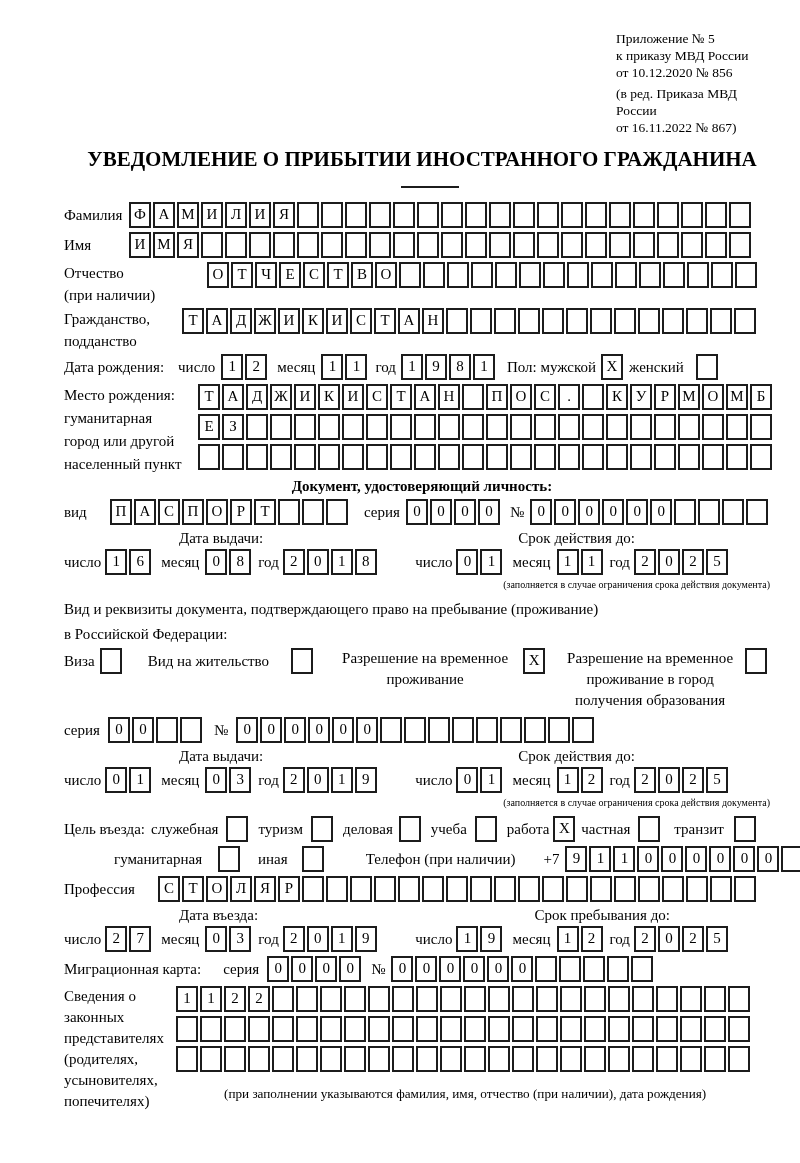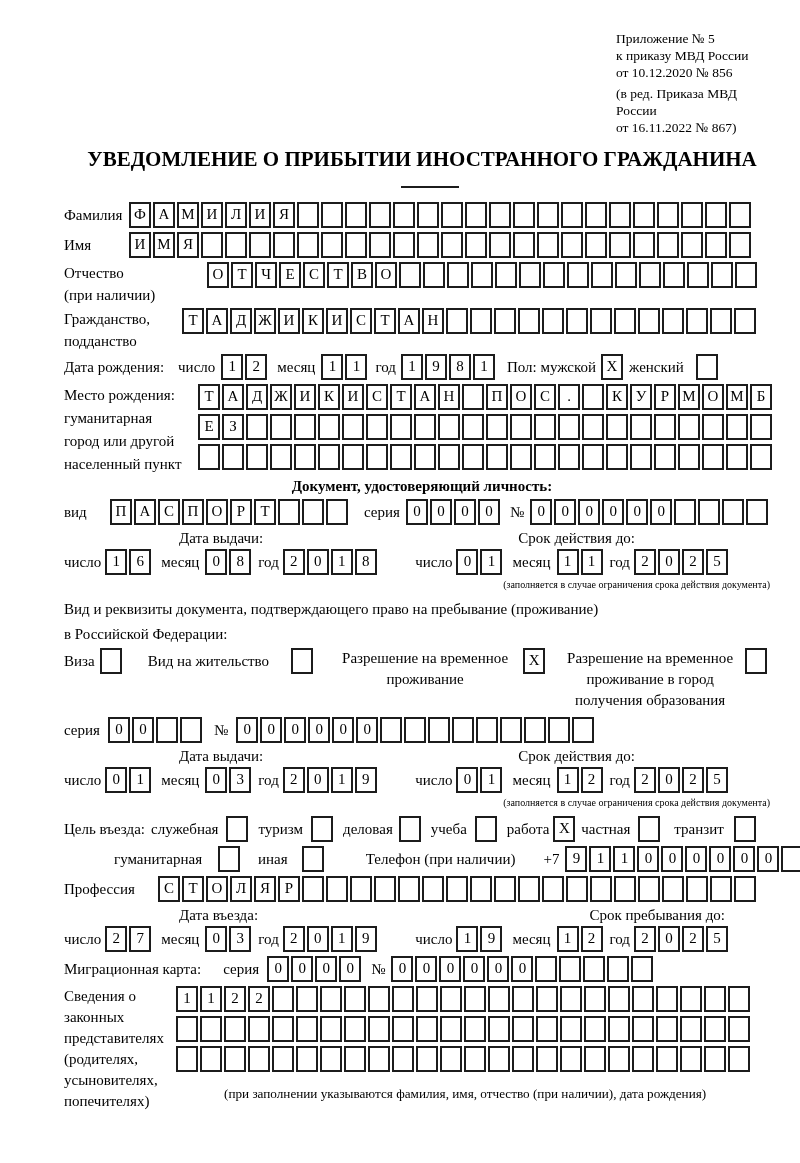--- a/index.html
+++ b/index.html
@@ -575,21 +575,21 @@
           <span class="cbox"></span>
           <span class="cbox"></span>
           <span class="cbox"></span>
           <span class="cbox"></span>
           <span class="cbox"></span>
         </div>
     </div>
 
     <div class="dhrow">
       <span style="margin-left:115px">Дата въезда:</span>
-      <span style="margin-left:auto;margin-right:55px">Срок пребывания до:</span>
+      <span style="margin-left:auto;margin-right:110px">Срок пребывания до:</span>
     </div>
     <div class="frow">
       <span class="lbl">число</span>
       <span class="boxes" style="margin-left:4px">
           <span class="cbox">2</span>
           <span class="cbox">7</span>
         </span>
       <span class="lbl" style="margin-left:8px">месяц</span>
       <span class="boxes" style="margin-left:6px">
           <span class="cbox">0</span>

